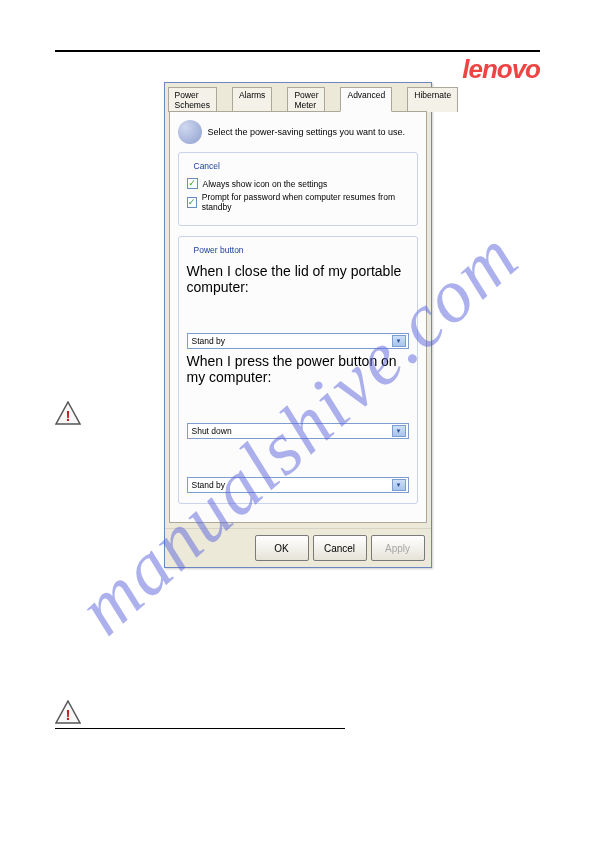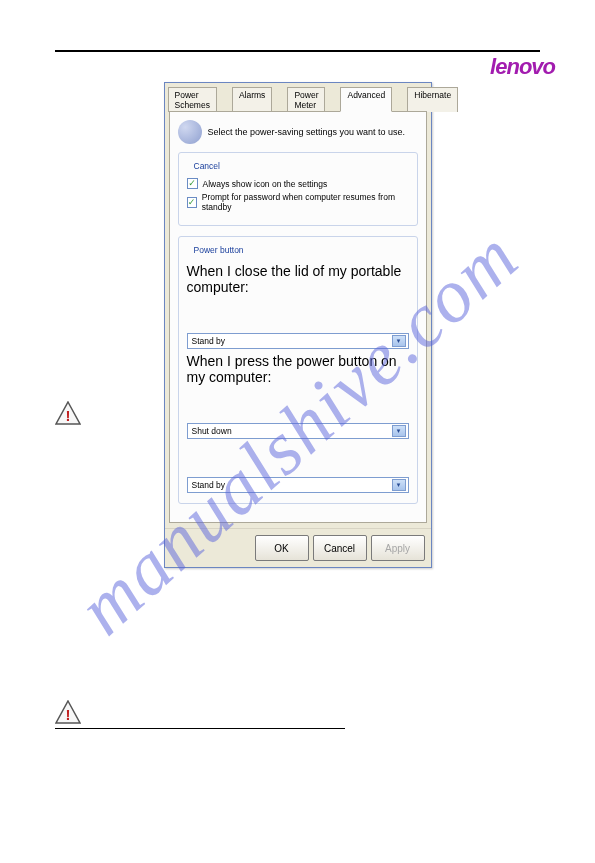--- a/index.html
+++ b/index.html
@@ -17,27 +17,27 @@
       height: 100%;
       padding: 50px 55px 40px 55px;
     }
     .header-rule {
       border-top: 2px solid #000;
       margin-bottom: 30px;
     }
     .logo {
       position: absolute;
       top: 54px;
-      right: 40px;
+      right: 55px;
       font-family: Arial Black, Arial, sans-serif;
-      font-size: 22px;
+      font-size: 26px;
       font-weight: 900;
       font-style: italic;
       letter-spacing: -1px;
-      color: #a21caf;
+      color: #ef4444;
     }
     .watermark {
       position: absolute;
       top: 50%;
       left: 50%;
       transform: translate(-50%, -50%) rotate(-42deg);
       font-size: 76px;
       color: rgba(90, 100, 220, 0.5);
       font-family: "Times New Roman", serif;
       font-style: italic;

